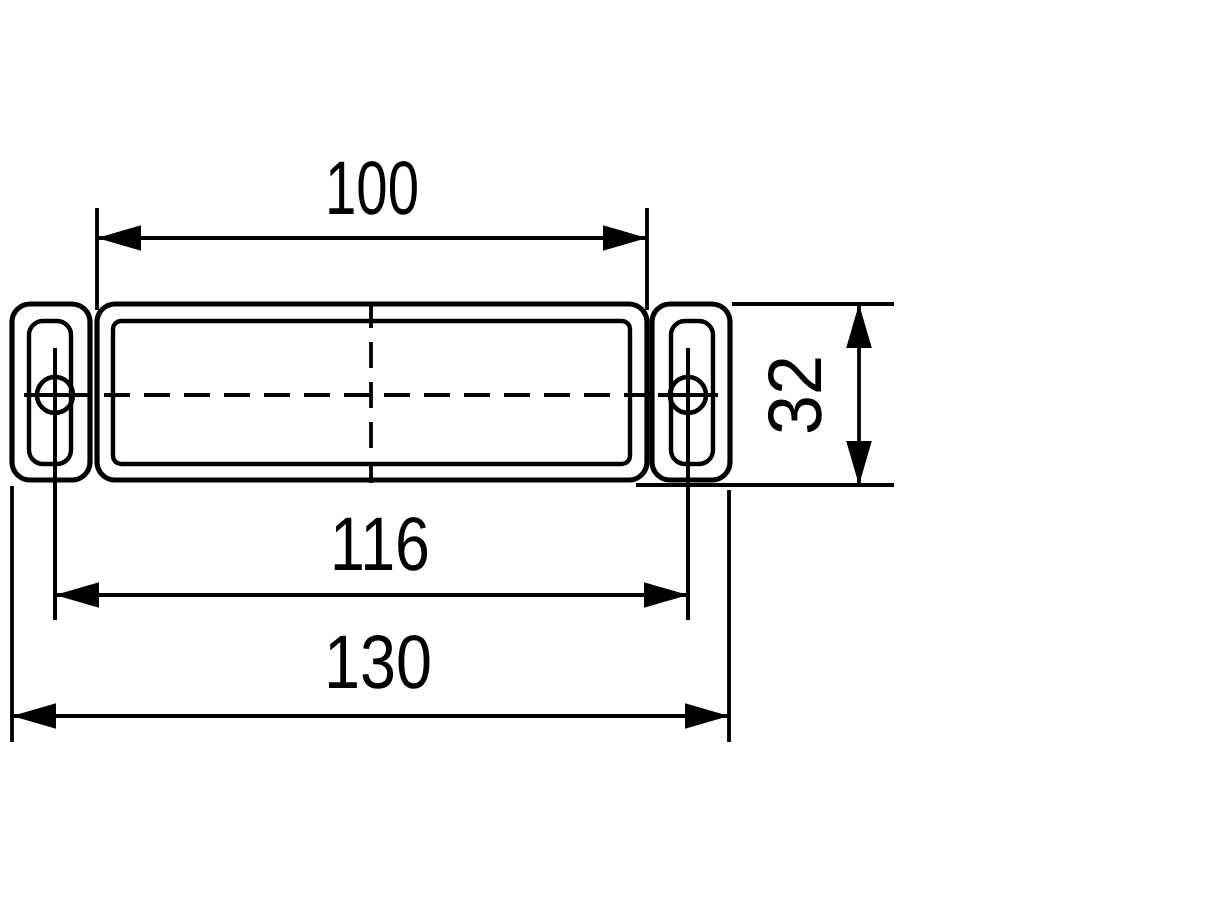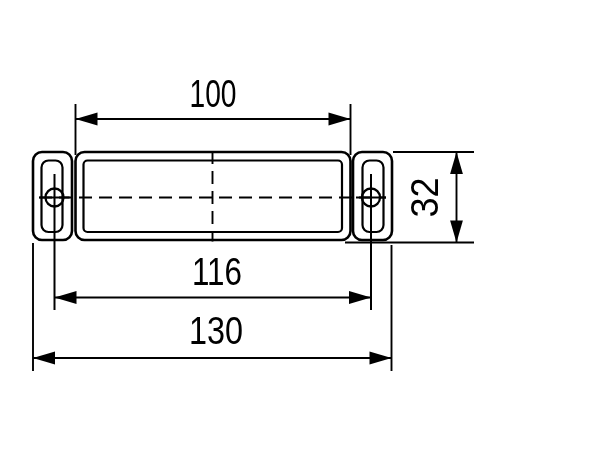--- a/index.html
+++ b/index.html
@@ -6,21 +6,20 @@
     margin: 0;
     padding: 0;
     background: #ffffff;
   }
   .stage {
     position: relative;
     width: 482px;
     height: 450px;
     background: #ffffff;
     overflow: hidden;
-    padding-left: 27px;
   }
   svg { display: block; }
   .outline      { stroke: #000; stroke-width: 2.6; fill: #fff; }
   .outline-thin { stroke: #000; stroke-width: 2.2; fill: #fff; }
   .inner-line   { stroke: #000; stroke-width: 2.2; fill: none; }
   .hole         { stroke: #000; stroke-width: 2.3; fill: none; }
   .centerline   { stroke: #000; stroke-width: 1.9; fill: none; stroke-dasharray: 13 7; }
   .solidline    { stroke: #000; stroke-width: 2;   fill: none; }
   .dimline      { stroke: #000; stroke-width: 1.9; fill: none; }
   .arrow        { fill: #000; stroke: none; }

